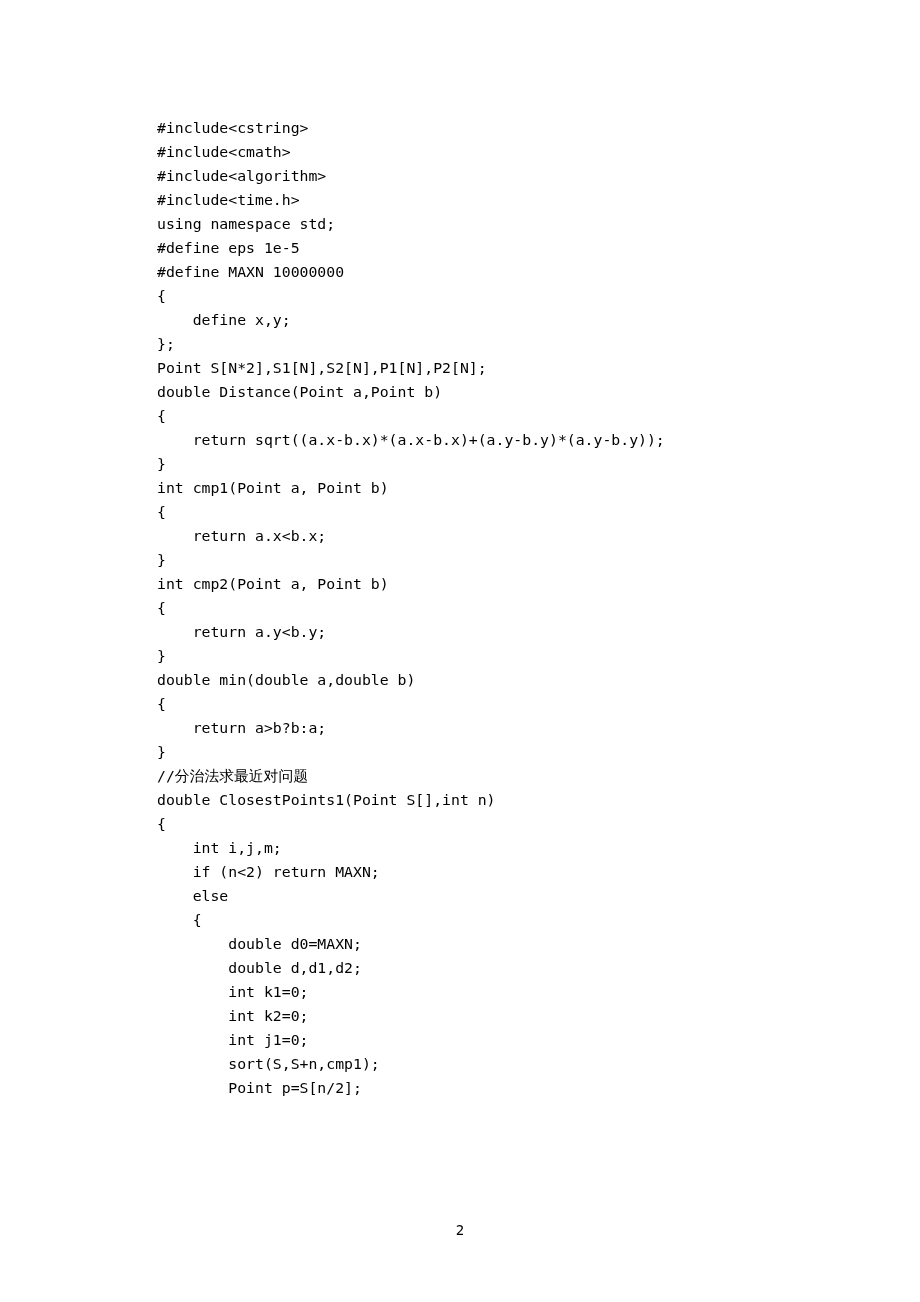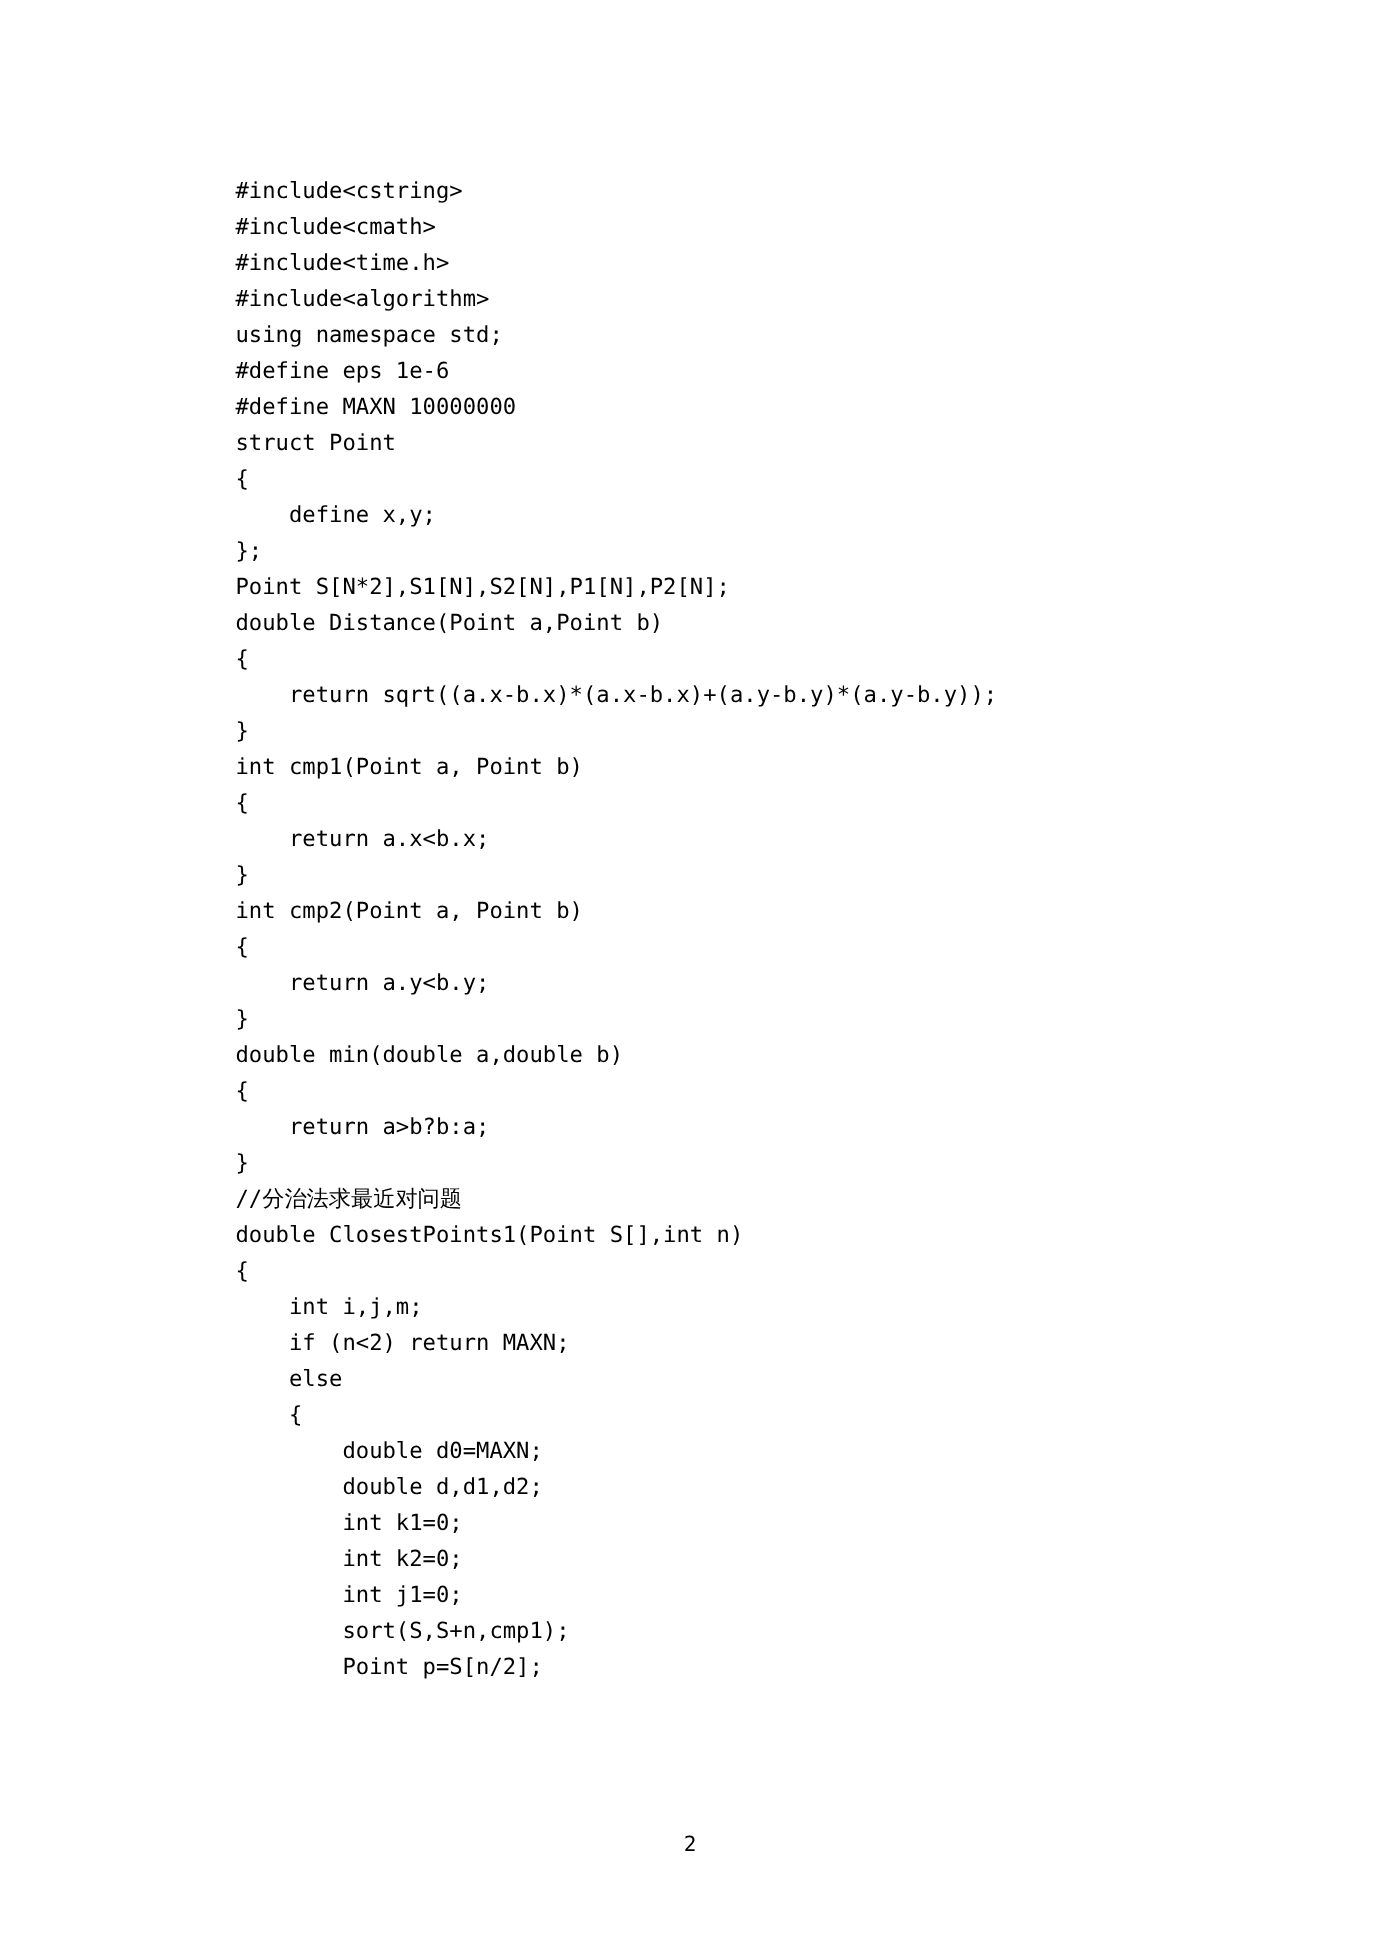--- a/index.html
+++ b/index.html
@@ -36,26 +36,25 @@
     color: #000;
   }
 </style>
 </head>
 <body>
 
 <div class="page">
   <div class="code-block">
       <div class="code-line">#include&lt;cstring&gt;</div>
       <div class="code-line">#include&lt;cmath&gt;</div>
+      <div class="code-line">#include&lt;algorithm&gt;</div>
       <div class="code-line">#include&lt;time.h&gt;</div>
-      <div class="code-line">#include&lt;algorithm&gt;</div>
       <div class="code-line">using namespace std;</div>
-      <div class="code-line">#define eps 1e-6</div>
+      <div class="code-line">#define eps 1e-5</div>
       <div class="code-line">#define MAXN 10000000</div>
-      <div class="code-line">struct Point</div>
       <div class="code-line">{</div>
       <div class="code-line">    define x,y;</div>
       <div class="code-line">};</div>
       <div class="code-line">Point S[N*2],S1[N],S2[N],P1[N],P2[N];</div>
       <div class="code-line">double Distance(Point a,Point b)</div>
       <div class="code-line">{</div>
       <div class="code-line">    return sqrt((a.x-b.x)*(a.x-b.x)+(a.y-b.y)*(a.y-b.y));</div>
       <div class="code-line">}</div>
       <div class="code-line">int cmp1(Point a, Point b)</div>
       <div class="code-line">{</div>

